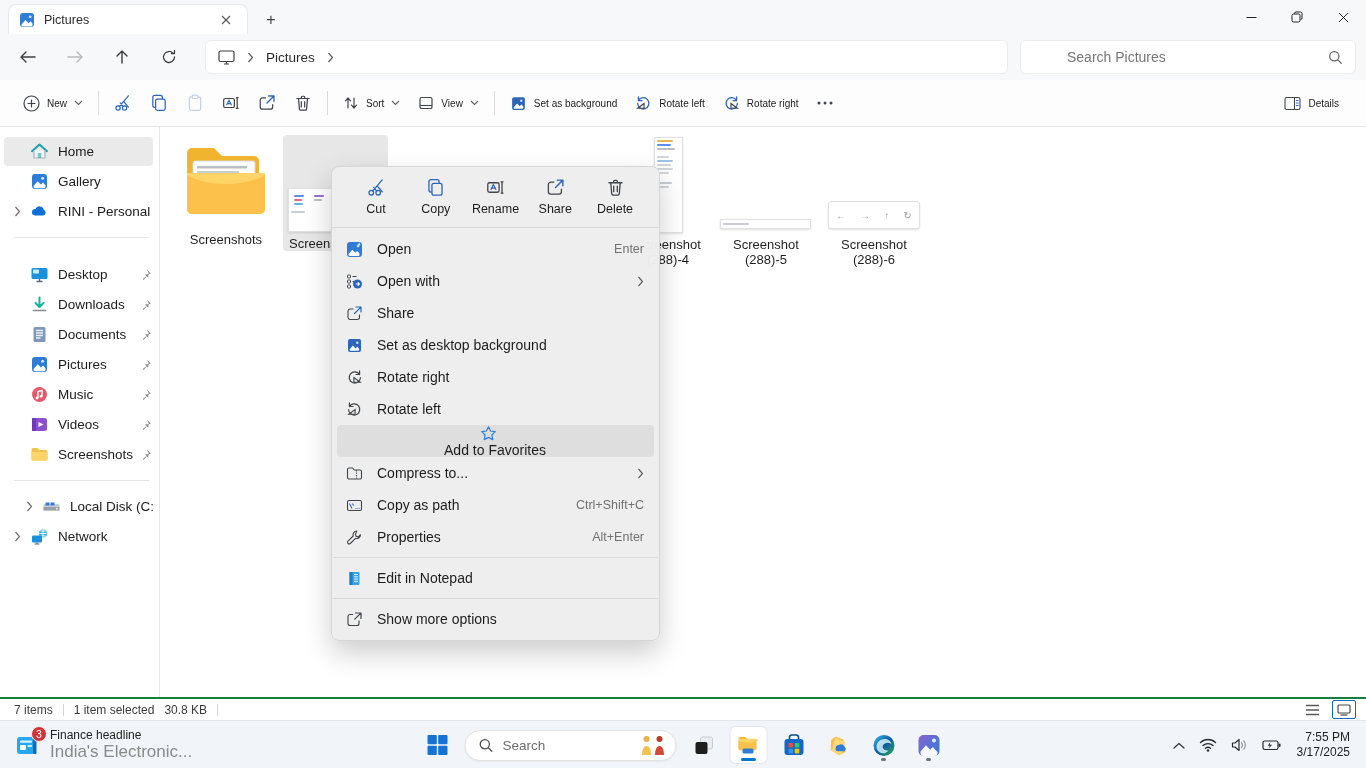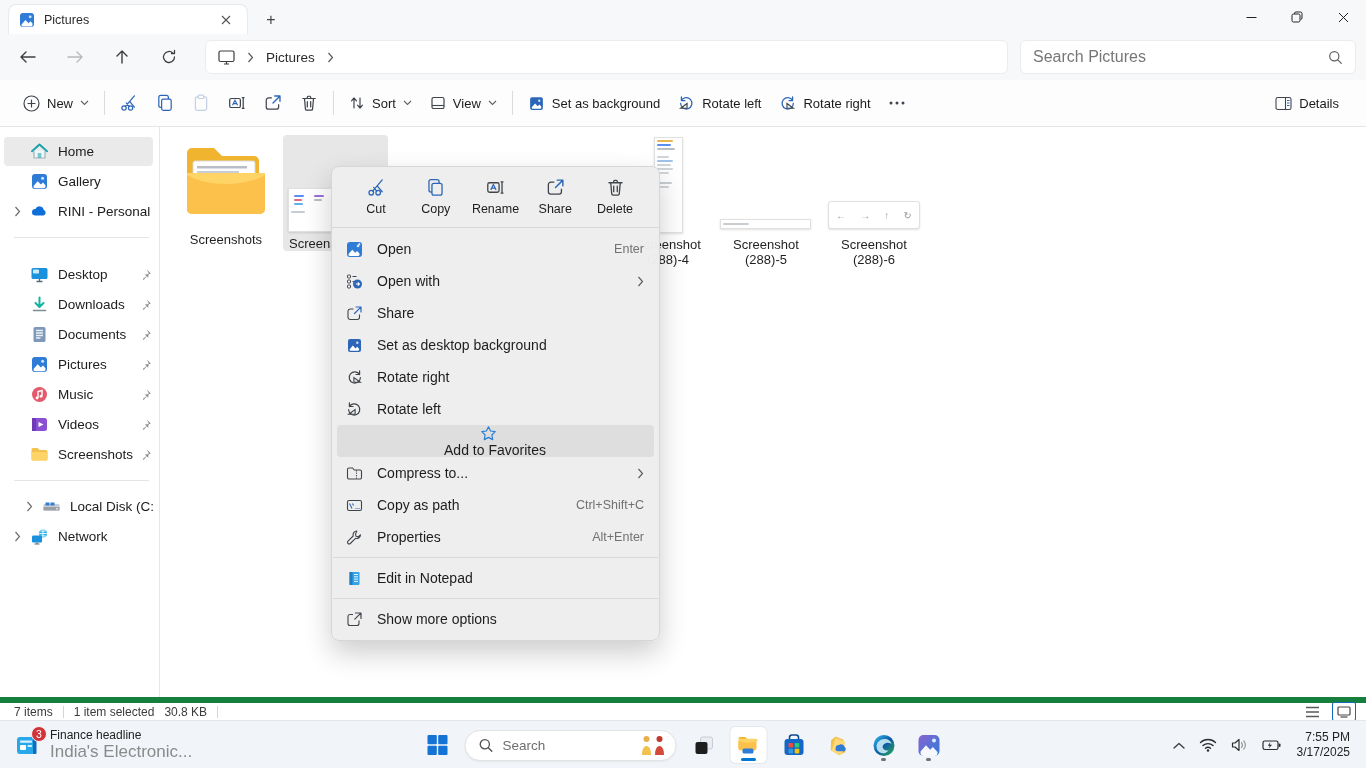--- a/index.html
+++ b/index.html
@@ -19,25 +19,25 @@
   .win-controls { position:absolute; right:0; top:0; height:34px; display:flex; }
   .win-btn { width:46px; height:34px; display:flex; align-items:center; justify-content:center; color:#222; }
 
   
   .navbar { position:absolute; left:0; top:34px; width:1366px; height:46px; background:#f6f8fa; display:flex; align-items:center; }
   .nav-btn { width:34px; height:32px; margin-left:13px; display:flex; align-items:center; justify-content:center; border-radius:4px; }
   .nav-btn:first-child { margin-left:11px; }
   .breadcrumb { position:absolute; left:205px; top:6px; width:803px; height:34px; background:#fff; border:1px solid #ececec; border-radius:6px; display:flex; align-items:center; padding:0 12px; gap:12px; font-size:13.5px; color:#2b2b2b; }
   .crumb-chev { color:#666; }
   .searchbox { position:absolute; left:1020px; top:6px; width:336px; height:34px; background:#fff; border:1px solid #ececec; border-radius:6px; display:flex; align-items:center; padding:0 12px; }
-  .searchbox .ph { flex:1; font-size:16px; color:#767676; }
+  .searchbox .ph { flex:1; font-size:14px; color:#767676;margin-left:34px; }
 
   
   .toolbar { position:absolute; left:0; top:80px; width:1366px; height:47px; background:#fdfdfe; border-bottom:1px solid #e4e6e8; display:flex; align-items:center; }
-  .tb-btn { display:flex; align-items:center; gap:7px; padding:7px 9px; border-radius:4px; font-size:13px; color:#1b1b1b; }
+  .tb-btn { display:flex; align-items:center; gap:7px; padding:7px 9px; border-radius:4px; font-size:10px; color:#1b1b1b; }
   .tb-sep { width:1px; height:24px; background:#d9dcdf; margin:0 6px; }
   .tb-new { margin-left:14px; }
   .chev-s { color:#5f6368; }
   .tb-spacer { flex:1; }
   .tb-details { margin-right:18px; }
   .disabled-icon { opacity:.45; }
 
   
   .sidebar { position:absolute; left:0; top:127px; width:160px; height:570px; background:#fff; border-right:1px solid #e7e7e7; padding-top:9px; font-size:13.5px; }
   .side-item { display:flex; align-items:center; height:29px; margin:1px 6px 1px 4px; border-radius:4px; }
@@ -53,21 +53,21 @@
   
   .content { position:absolute; left:160px; top:127px; width:1206px; height:570px; background:#fff; }
   .tile { position:absolute; text-align:center; font-size:13px; color:#1f1f1f; }
   .tile-label { line-height:15px; margin-top:3px; }
   .tile-selected { background:#e7e7e7; border-radius:4px; }
   .thumb { background:#fff; border:1px solid #e0e0e0; box-shadow:0 1px 2px rgba(0,0,0,.12); position:absolute; }
   .mini-row { height:2px; border-radius:1px; margin:2px 2px 0 2px; }
   .mini-nav { display:flex; align-items:center; justify-content:space-around; height:100%; color:#9a9a9a; font-size:10px; }
 
   
-  .statusbar { position:absolute; left:0; top:697px; width:1366px; height:23px; background:#fff; border-top:6px solid #15803d; display:flex; align-items:center; font-size:12px; color:#3b3b3b; }
+  .statusbar { position:absolute; left:0; top:697px; width:1366px; height:23px; background:#fff; border-top:2px solid #15803d; display:flex; align-items:center; font-size:12px; color:#3b3b3b; }
   .sb-item { padding:0 10px; }
   .sb-sep { width:1px; height:12px; background:#d4d4d4; }
   .sb-right { margin-left:auto; display:flex; align-items:center; gap:8px; margin-right:10px; }
   .view-toggle { width:24px; height:19px; display:flex; align-items:center; justify-content:center; border-radius:2px; }
   .view-toggle.active { border:1px solid #0f6cbd; background:#fff; }
 
   
   .ctxmenu { position:absolute; left:331px; top:166px; width:329px; background:rgba(238,238,238,.98); border:1px solid #d6d6d6; border-radius:8px; box-shadow:0 12px 28px rgba(0,0,0,.20); padding-bottom:5px; }
   .ctx-quick { height:60px; display:flex; align-items:center; justify-content:space-between; padding:0 18px; }
   .ctx-qbtn { width:52px; display:flex; flex-direction:column; align-items:center; gap:5px; font-size:12.5px; color:#1d1d1d; }

